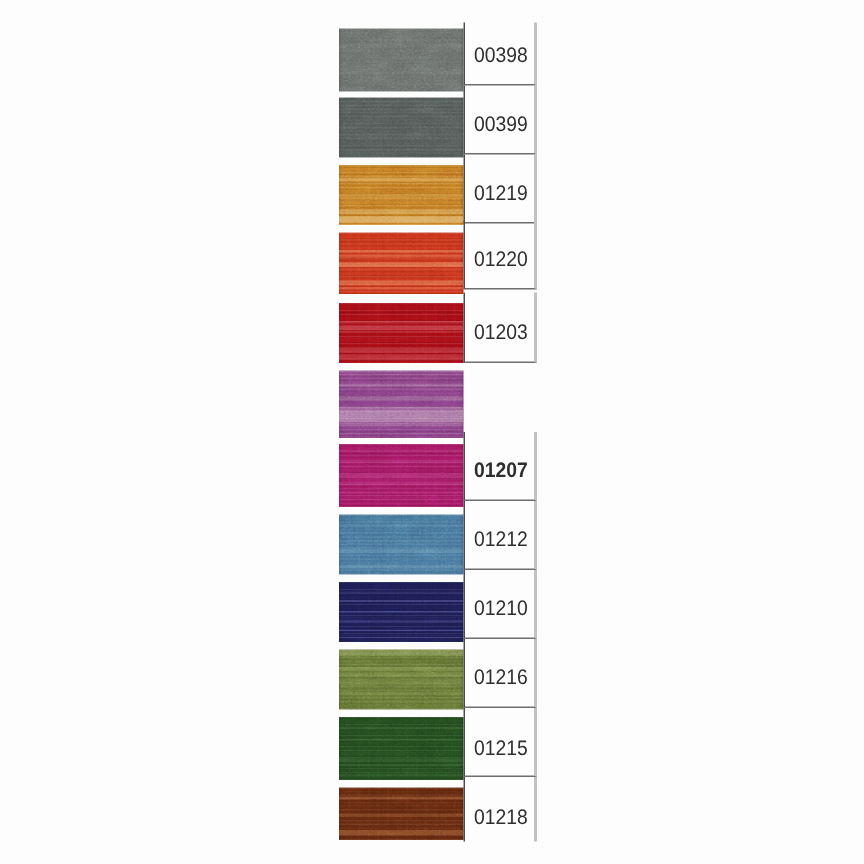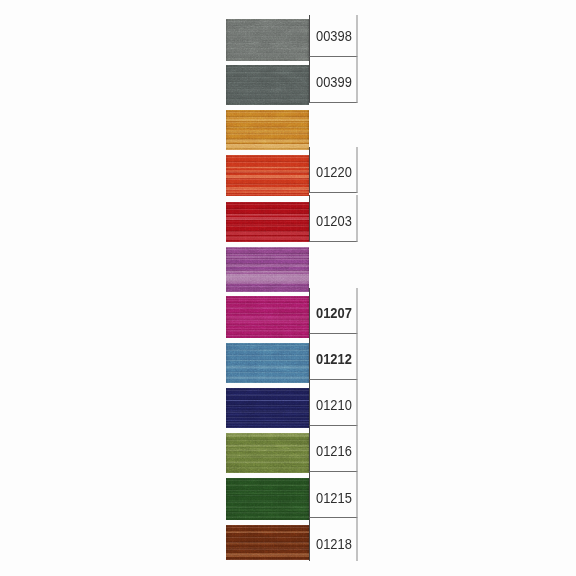--- a/index.html
+++ b/index.html
@@ -62,20 +62,23 @@
     </div>
     <div class="lbl" style="top: 57px; height: 46.2px;">
       <div class="code" style="top: 17.4px;">00399</div>
     </div>
     <div class="sw" style="top: 109.5px; height: 40.1px; background: rgb(193, 116, 33);">
       <div class="weave" style="opacity: 0.95;"></div>
       <div class="warp" style="opacity: 0.9;"></div>
       <div class="edge"></div>
       <div class="tex" style="background: linear-gradient(rgba(0, 0, 0, 0) 0px, rgba(178, 120, 28, 0.25) 0.4px, rgba(178, 120, 28, 0.25) 1px, rgba(0, 0, 0, 0) 1.4px, rgba(0, 0, 0, 0) 8.4px, rgba(231, 189, 117, 0.42) 8.8px, rgba(231, 189, 117, 0.42) 10.7px, rgba(0, 0, 0, 0) 11.1px, rgba(0, 0, 0, 0) 12px, rgba(178, 120, 28, 0.14) 12.4px, rgba(178, 120, 28, 0.14) 12.8px, rgba(0, 0, 0, 0) 13.2px, rgba(0, 0, 0, 0) 20px, rgba(231, 189, 117, 0.22) 20.4px, rgba(231, 189, 117, 0.22) 21.5px, rgba(0, 0, 0, 0) 21.9px, rgba(0, 0, 0, 0) 29.5px, rgba(231, 189, 117, 0.45) 29.9px, rgba(231, 189, 117, 0.45) 32.3px, rgba(0, 0, 0, 0) 32.7px, rgba(0, 0, 0, 0) 34.1px, rgba(231, 189, 117, 0.62) 34.5px, rgba(231, 189, 117, 0.62) 38.3px, rgba(0, 0, 0, 0) 38.7px, rgba(0, 0, 0, 0) 39px, rgba(231, 189, 117, 0.35) 39.4px, rgba(231, 189, 117, 0.35) 40.2px, rgba(0, 0, 0, 0) 40.6px);"></div>
     </div>
+    <div class="lbl" style="top: 103.2px; height: 46.1px;">
+      <div class="code" style="top: 17.3px;">01219</div>
+    </div>
     <div class="sw" style="top: 154.5px; height: 41.6px; background: rgb(198, 48, 24);">
       <div class="weave" style="opacity: 0.95;"></div>
       <div class="warp" style="opacity: 0.9;"></div>
       <div class="edge"></div>
       <div class="tex" style="background: linear-gradient(rgba(0, 0, 0, 0) 0px, rgba(179, 56, 29, 0.3) 0.4px, rgba(179, 56, 29, 0.3) 1px, rgba(0, 0, 0, 0) 1.4px, rgba(0, 0, 0, 0) 11.4px, rgba(232, 128, 92, 0.5) 11.8px, rgba(232, 128, 92, 0.5) 13.2px, rgba(0, 0, 0, 0) 13.6px, rgba(0, 0, 0, 0) 14.7px, rgba(232, 128, 92, 0.4) 15.1px, rgba(232, 128, 92, 0.4) 16.5px, rgba(0, 0, 0, 0) 16.9px, rgba(0, 0, 0, 0) 19.7px, rgba(232, 128, 92, 0.58) 20.1px, rgba(232, 128, 92, 0.58) 22.7px, rgba(0, 0, 0, 0) 23.1px, rgba(0, 0, 0, 0) 26px, rgba(179, 56, 29, 0.14) 26.4px, rgba(179, 56, 29, 0.14) 27.2px, rgba(0, 0, 0, 0) 27.6px, rgba(0, 0, 0, 0) 31.9px, rgba(232, 128, 92, 0.52) 32.3px, rgba(232, 128, 92, 0.52) 34.9px, rgba(0, 0, 0, 0) 35.3px, rgba(0, 0, 0, 0) 36.2px, rgba(232, 128, 92, 0.4) 36.6px, rgba(232, 128, 92, 0.4) 37.8px, rgba(0, 0, 0, 0) 38.2px, rgba(0, 0, 0, 0) 40px, rgba(179, 56, 29, 0.25) 40.4px, rgba(179, 56, 29, 0.25) 41.2px, rgba(0, 0, 0, 0) 41.6px);"></div>
     </div>
     <div class="lbl" style="top: 147px; height: 46.1px;">
       <div class="code" style="top: 17.3px;">01220</div>
     </div>
     <div class="sw" style="top: 202.2px; height: 39.8px; background: rgb(160, 12, 20);">
@@ -101,21 +104,21 @@
     </div>
     <div class="lbl" style="top: 287.7px; height: 46.1px; font-weight: bold;">
       <div class="code" style="top: 17.3px;">01207</div>
     </div>
     <div class="sw" style="top: 342.6px; height: 40.4px; background: rgb(66, 110, 149);">
       <div class="weave" style="opacity: 0.7;"></div>
       <div class="warp" style="opacity: 1;"></div>
       <div class="edge"></div>
       <div class="tex" style="background: linear-gradient(rgba(0, 0, 0, 0) 0px, rgba(60, 108, 143, 0.22) 0.4px, rgba(60, 108, 143, 0.22) 1.4px, rgba(0, 0, 0, 0) 1.8px, rgba(0, 0, 0, 0) 6px, rgba(123, 167, 194, 0.14) 6.4px, rgba(123, 167, 194, 0.14) 7.2px, rgba(0, 0, 0, 0) 7.6px, rgba(0, 0, 0, 0) 12.5px, rgba(60, 108, 143, 0.1) 12.9px, rgba(60, 108, 143, 0.1) 14.3px, rgba(0, 0, 0, 0) 14.7px, rgba(0, 0, 0, 0) 17px, rgba(123, 167, 194, 0.18) 17.4px, rgba(123, 167, 194, 0.18) 18.2px, rgba(0, 0, 0, 0) 18.6px, rgba(0, 0, 0, 0) 22.8px, rgba(123, 167, 194, 0.26) 23.2px, rgba(123, 167, 194, 0.26) 25.4px, rgba(0, 0, 0, 0) 25.8px, rgba(0, 0, 0, 0) 27px, rgba(60, 108, 143, 0.12) 27.4px, rgba(60, 108, 143, 0.12) 28.6px, rgba(0, 0, 0, 0) 29px, rgba(0, 0, 0, 0) 33.2px, rgba(123, 167, 194, 0.24) 33.6px, rgba(123, 167, 194, 0.24) 35.8px, rgba(0, 0, 0, 0) 36.2px, rgba(0, 0, 0, 0) 37.5px, rgba(60, 108, 143, 0.18) 37.9px, rgba(60, 108, 143, 0.18) 39.6px, rgba(0, 0, 0, 0) 40px);"></div>
     </div>
-    <div class="lbl" style="top: 333.8px; height: 46.2px; font-weight: bold;">
+    <div class="lbl" style="top: 333.8px; height: 46.2px;">
       <div class="code" style="top: 17.4px;">01212</div>
     </div>
     <div class="sw" style="top: 387.8px; height: 40.3px; background: rgb(26, 27, 77);">
       <div class="weave" style="opacity: 0.75;"></div>
       <div class="warp" style="opacity: 0.35;"></div>
       <div class="edge"></div>
       <div class="tex" style="background: linear-gradient(rgba(0, 0, 0, 0) 0px, rgba(25, 26, 72, 0.38) 0.4px, rgba(25, 26, 72, 0.38) 1px, rgba(0, 0, 0, 0) 1.4px, rgba(0, 0, 0, 0) 6.2px, rgba(84, 90, 155, 0.3) 6.6px, rgba(84, 90, 155, 0.3) 6.9px, rgba(0, 0, 0, 0) 7.3px, rgba(0, 0, 0, 0) 12.2px, rgba(84, 90, 155, 0.62) 12.6px, rgba(84, 90, 155, 0.62) 12.9px, rgba(0, 0, 0, 0) 13.3px, rgba(0, 0, 0, 0) 19.4px, rgba(84, 90, 155, 0.65) 19.8px, rgba(84, 90, 155, 0.65) 20.1px, rgba(0, 0, 0, 0) 20.5px, rgba(0, 0, 0, 0) 25.5px, rgba(84, 90, 155, 0.58) 25.9px, rgba(84, 90, 155, 0.58) 26.2px, rgba(0, 0, 0, 0) 26.6px, rgba(0, 0, 0, 0) 31.6px, rgba(84, 90, 155, 0.64) 32px, rgba(84, 90, 155, 0.64) 32.3px, rgba(0, 0, 0, 0) 32.7px, rgba(0, 0, 0, 0) 36.6px, rgba(84, 90, 155, 0.32) 37px, rgba(84, 90, 155, 0.32) 37.3px, rgba(0, 0, 0, 0) 37.7px, rgba(0, 0, 0, 0) 38.8px, rgba(25, 26, 72, 0.34) 39.2px, rgba(25, 26, 72, 0.34) 40.1px, rgba(0, 0, 0, 0) 40.5px);"></div>
     </div>
     <div class="lbl" style="top: 380px; height: 46.1px;">
       <div class="code" style="top: 17.3px;">01210</div>

